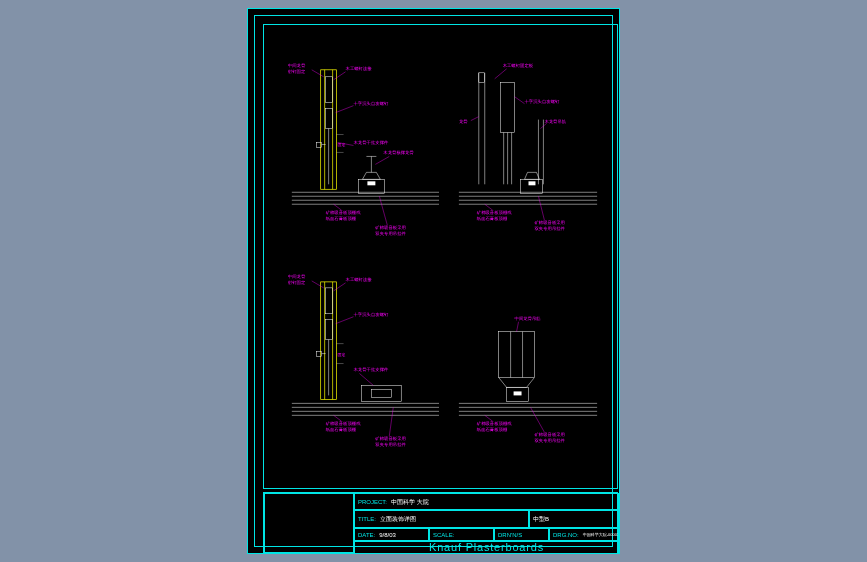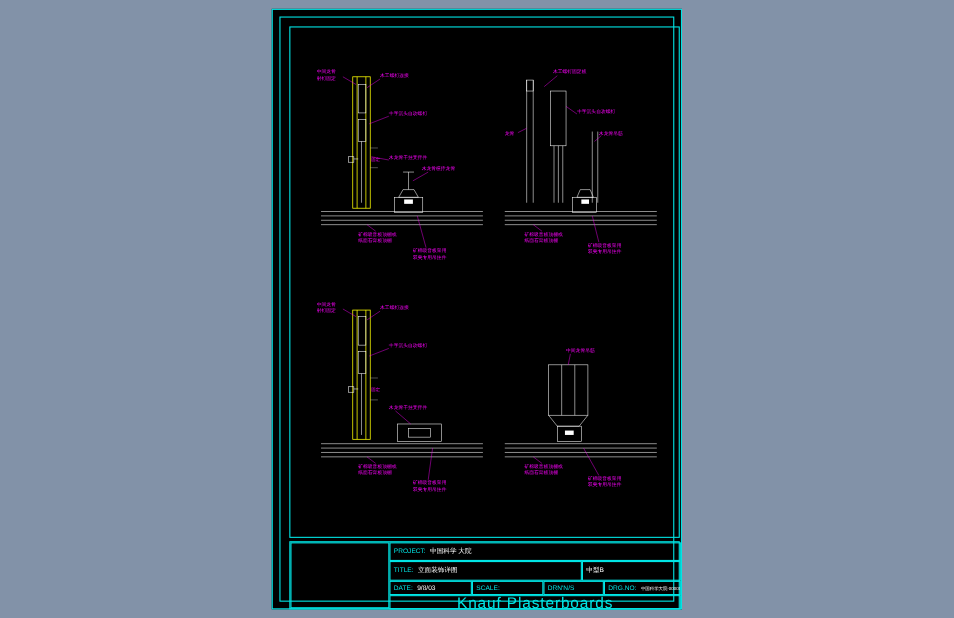--- a/index.html
+++ b/index.html
@@ -318,20 +318,20 @@
             <span class="tb-value"></span>
           </div>
         </div>
         <div class="tb-cell" style="left:285px; top:35px; width:70px; height:13px;">
           <div class="tb-row">
             <span class="tb-label">DRG.NO:</span>
             <span class="tb-value" style="font-size:4px;">中国科学大院-00001</span>
           </div>
         </div>
 
-        <div class="tb-cell" style="left:90px; top:48px; width:265px; height:13px; display:flex; align-items:center; justify-content:center; font-size:14px; letter-spacing:0.8px;">
+        <div class="tb-cell" style="left:90px; top:48px; width:265px; height:13px; display:flex; align-items:center; justify-content:center; font-size:11px; letter-spacing:0.8px;">
           <span>Knauf Plasterboards</span>
         </div>
       </div>
 
     </div>
   </div>
 </div>
 
 </body></html>

